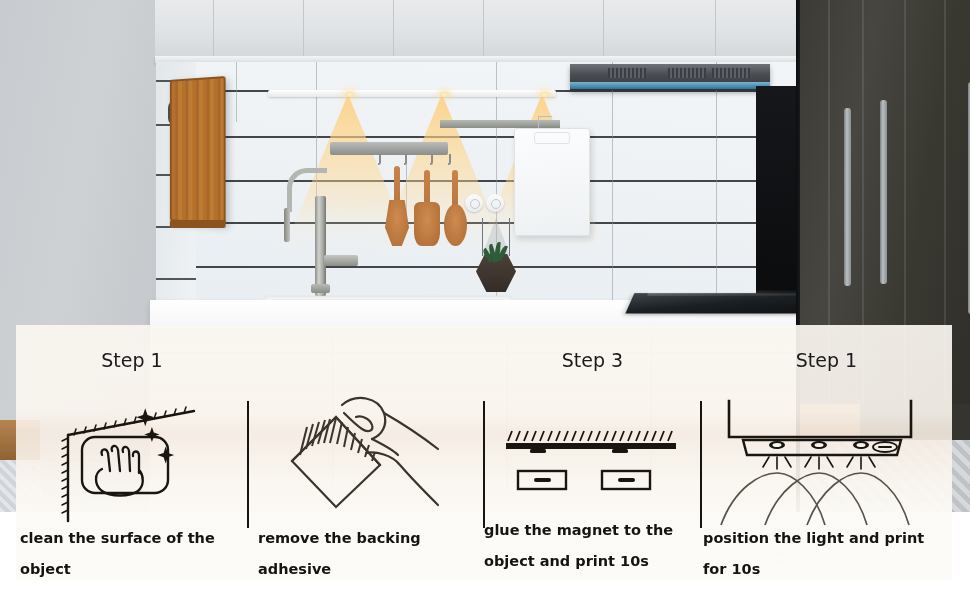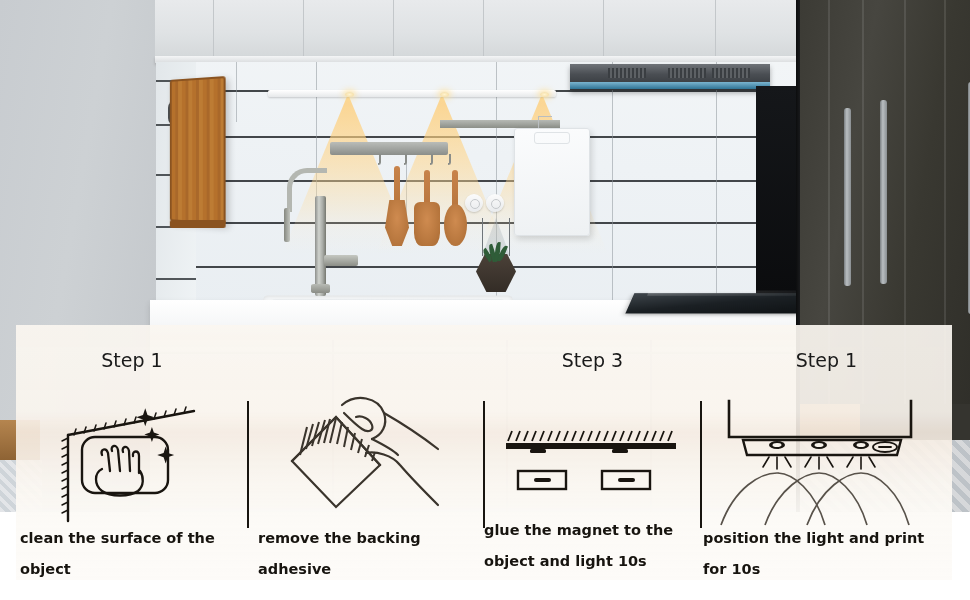--- a/index.html
+++ b/index.html
@@ -653,21 +653,21 @@
           <rect x="112" y="28" width="16" height="4" rx="1.5" fill="#191510"></rect>
           <g fill="none" stroke="#191510" stroke-width="2.4">
             <rect x="18" y="50" width="48" height="18"></rect>
             <rect x="102" y="50" width="48" height="18"></rect>
           </g>
           <rect x="34" y="57" width="17" height="4" rx="2" fill="#191510"></rect>
           <rect x="118" y="57" width="17" height="4" rx="2" fill="#191510"></rect>
         </svg>
       </div>
       <div class="step-caption" style="left:0px; top:190px;">glue the magnet to the
-object and light 10s</div>
+object and print 10s</div>
       <div class="divider" style="left:216px;"></div>
     </div>
 
     <div class="step-col c4">
       <div class="step-title">Step 1</div>
       <div class="art" style="left:6px; top:62px;">
         <svg width="245" height="145" viewBox="0 0 245 145">
           <g fill="none" stroke="#191510" stroke-width="2.6" stroke-linecap="square">
             <path d="M22 14 L22 50 L204 50 L204 14"></path>
           </g>

